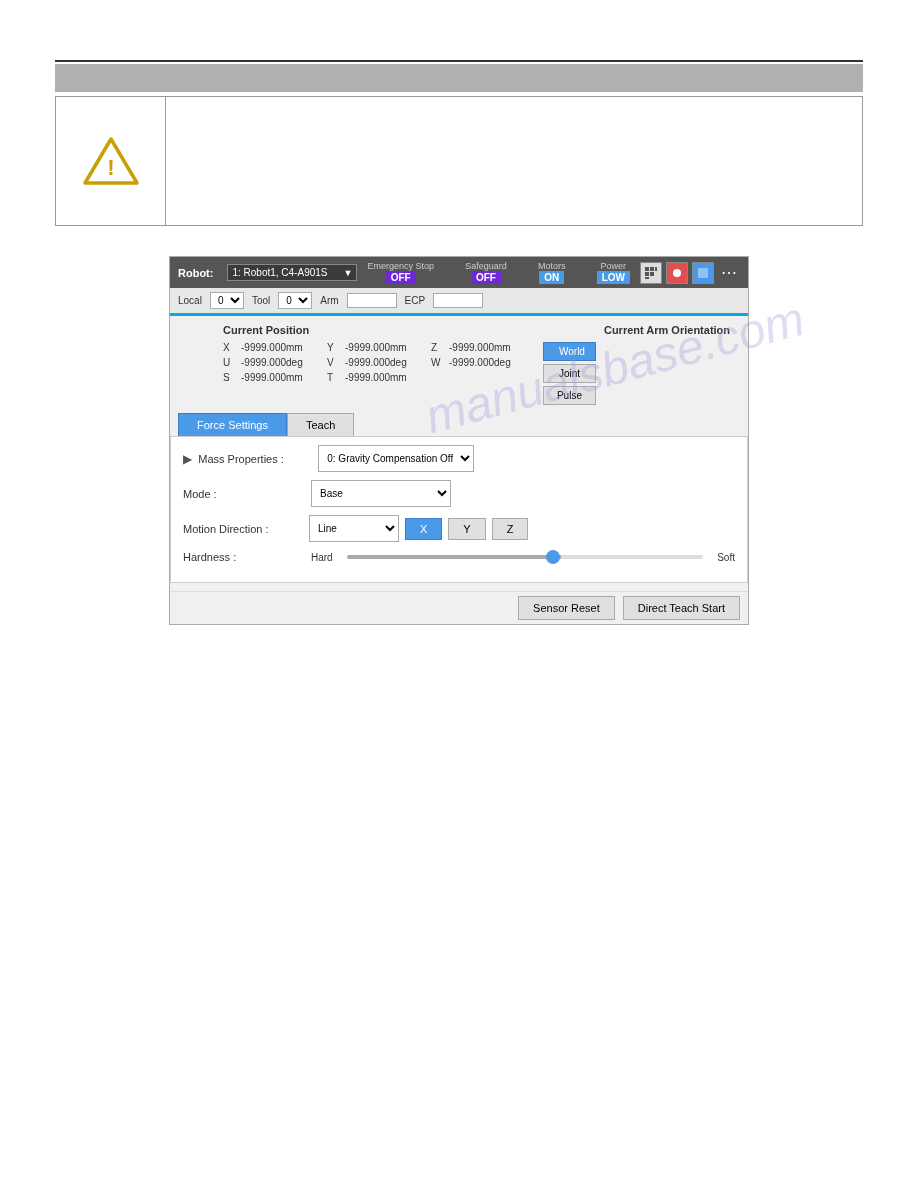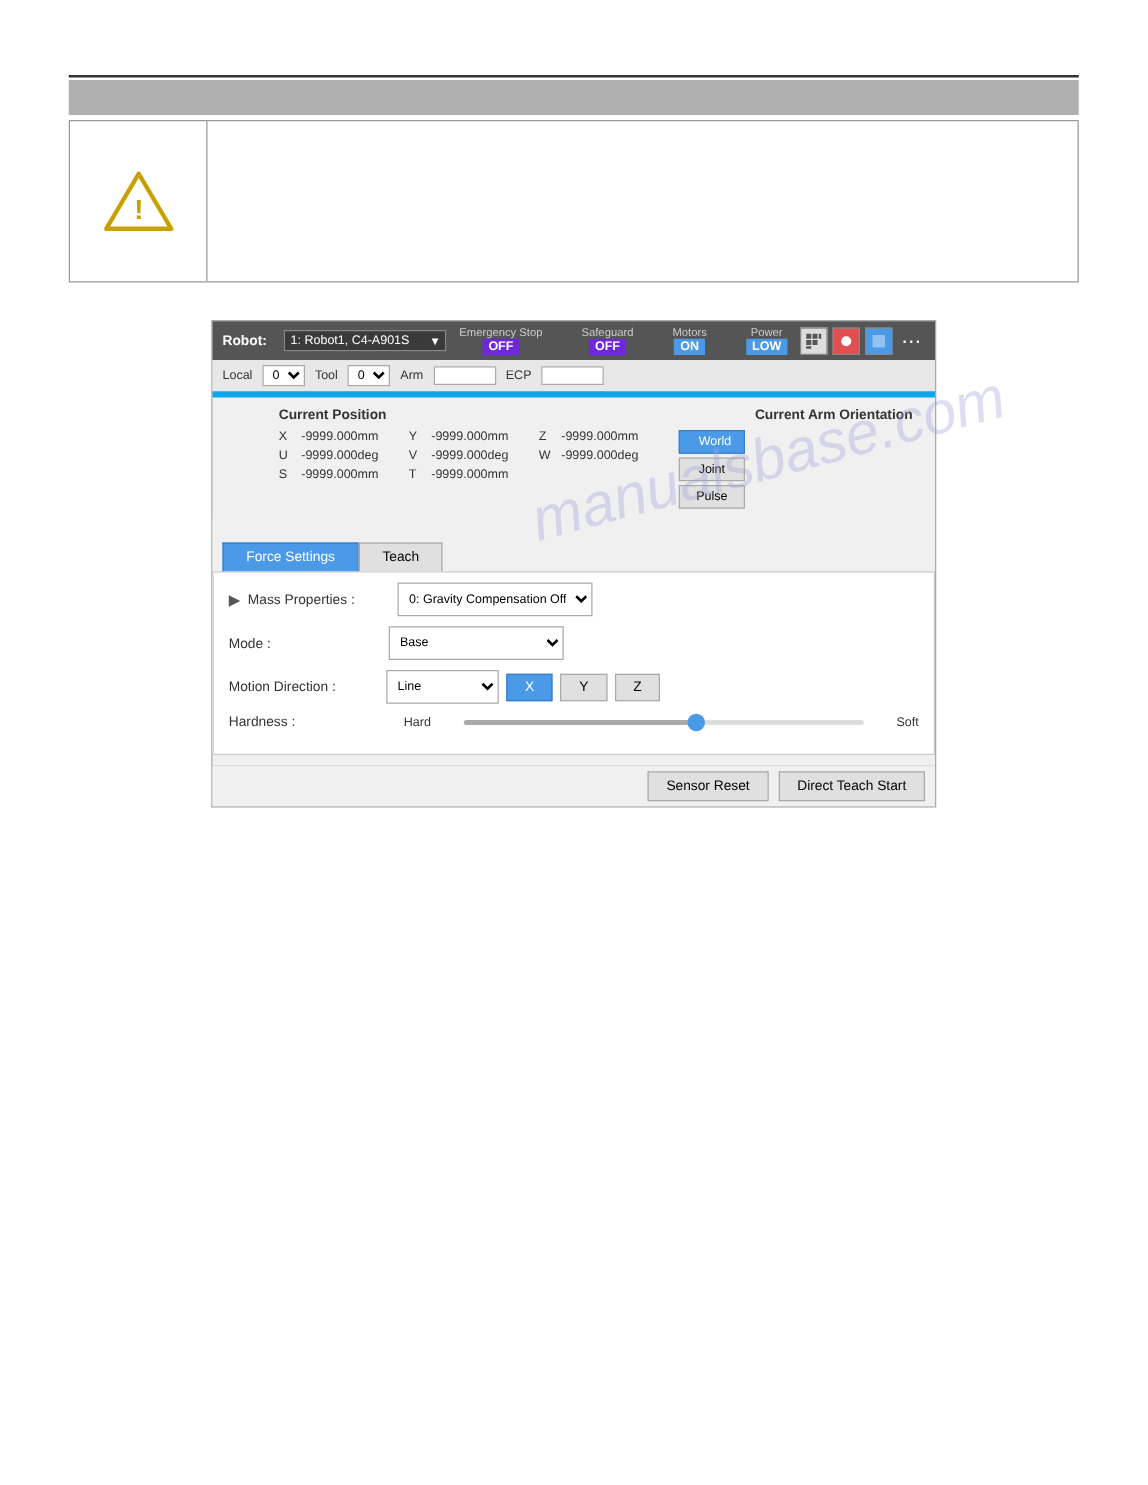--- a/index.html
+++ b/index.html
@@ -184,21 +184,21 @@
       cursor: pointer;
     }
 
     
     .robot-second-bar {
       background: #e8e8e8;
       display: flex;
       align-items: center;
       padding: 4px 8px;
       gap: 8px;
-      border-bottom: 5px solid #0ea5e9;
+      border-bottom: 3px solid #0ea5e9;
     }
 
     .bar-label {
       font-size: 10px;
       color: #333;
     }
 
     .bar-select {
       font-size: 10px;
       border: 1px solid #aaa;
@@ -297,21 +297,20 @@
       font-size: 10px;
     }
 
     .tab-btn {
       padding: 5px 18px;
       font-size: 11px;
       border: 1px solid #aaa;
       background: #e0e0e0;
       cursor: pointer;
       border-bottom: none;
-      margin-top: 19px;
     }
 
     .tab-btn-active {
       background: #4a9ae8;
       color: #fff;
       border-color: #3a7cc8;
     }
 
     
     .settings-panel {
@@ -360,21 +359,21 @@
     .xyz-btn-active {
       background: #4a9ae8;
       color: #fff;
       border-color: #3a7cc8;
     }
 
     
     .hardness-row {
       display: flex;
       align-items: center;
-      gap: 20px;
+      gap: 8px;
       margin-bottom: 10px;
     }
 
     .hardness-label {
       width: 120px;
       font-size: 11px;
       color: #333;
     }
 
     .hardness-hard {

